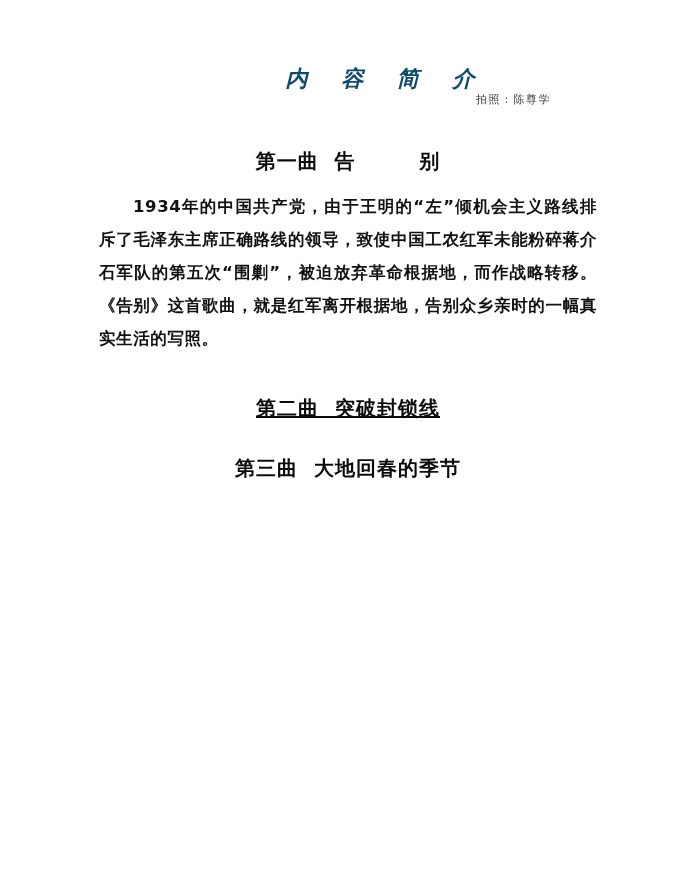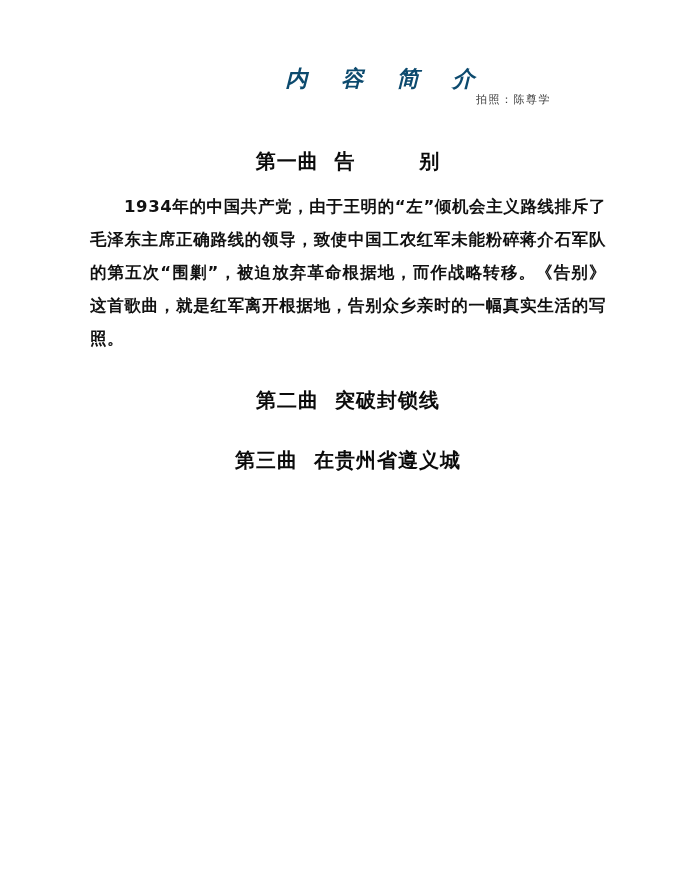--- a/index.html
+++ b/index.html
@@ -78,25 +78,25 @@
     font-weight: 700;
     color: #0b0b0b;
     letter-spacing: 1px;
     white-space: pre;
     line-height: 30px;
     margin: 0;
     padding: 0;
   }
 
   .sec1 { margin-top: 8px; }
-  .sec2 { margin-top: 30px; }
+  .sec2 { margin-top: 38px; text-decoration: underline; }
   .sec3 { margin-top: 30px; }
 
   .para {
-    margin: 5px;
+    margin: 14px;
     padding: 0;
     font-family: "DejaVu Sans", sans-serif;
     font-size: 16.5px;
     font-weight: 600;
     color: #111111;
     line-height: 33px;
     text-align: justify;
     text-align-last: left;
     text-indent: 34px;
     letter-spacing: 0.6px;
@@ -117,16 +117,16 @@
     <div class="byline">拍照：陈尊学</div>
   </div>
 
   <div class="content">
 
     <h2 class="section-heading sec1">第一曲  告        别</h2>
     <p class="para p1">1934年的中国共产党，由于王明的“左”倾机会主义路线排斥了毛泽东主席正确路线的领导，致使中国工农红军未能粉碎蒋介石军队的第五次“围剿”，被迫放弃革命根据地，而作战略转移。《告别》这首歌曲，就是红军离开根据地，告别众乡亲时的一幅真实生活的写照。</p>
 
     <h2 class="section-heading sec2">第二曲  突破封锁线</h2>
 
-    <h2 class="section-heading sec3">第三曲  在贵州省遵义城</h2>
+    <h2 class="section-heading sec3">第三曲  大地回春的季节</h2>
 
   </div>
 </div>
 
 </body></html>

